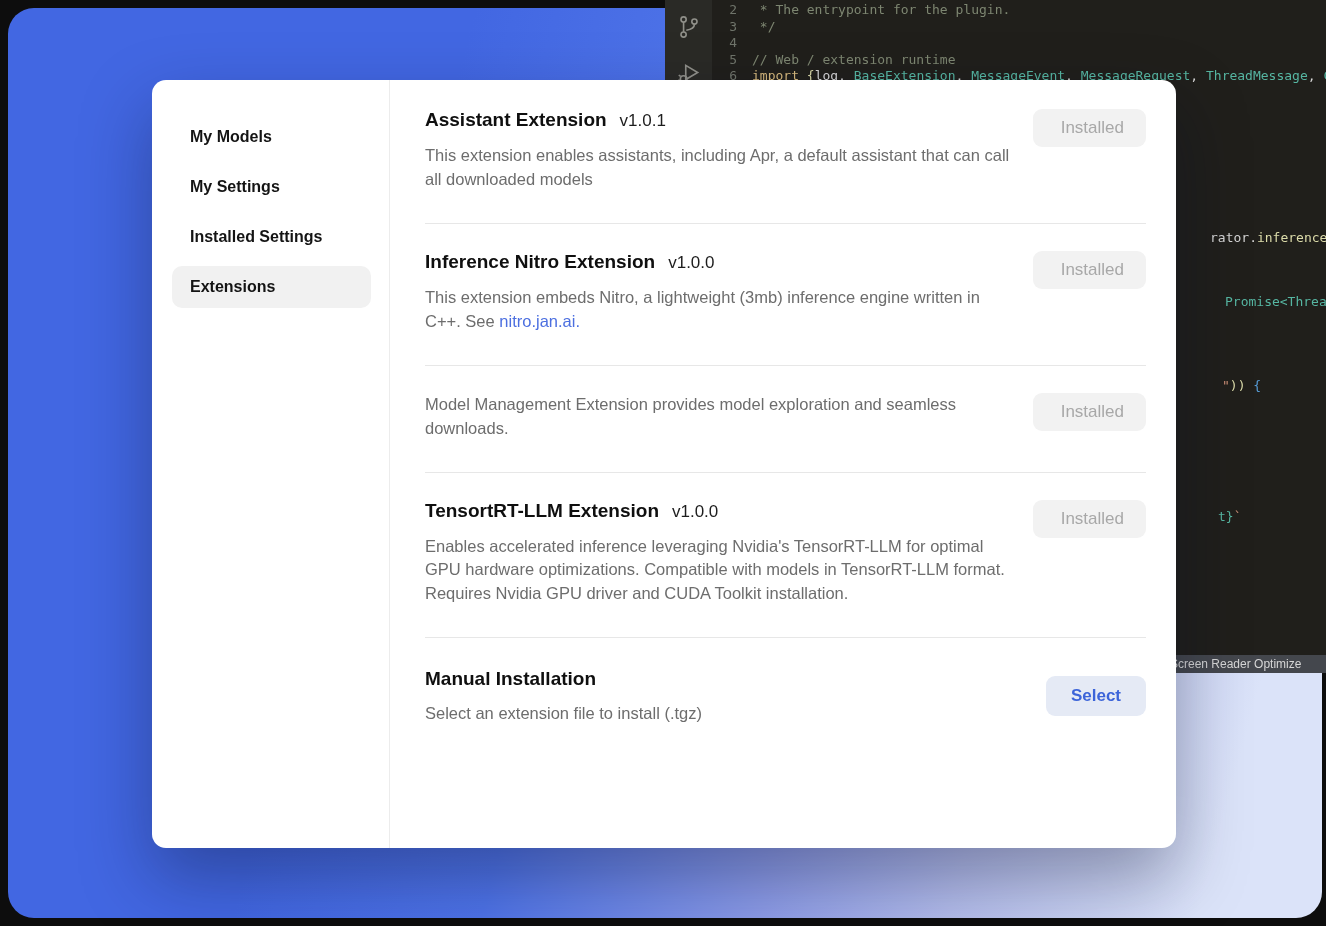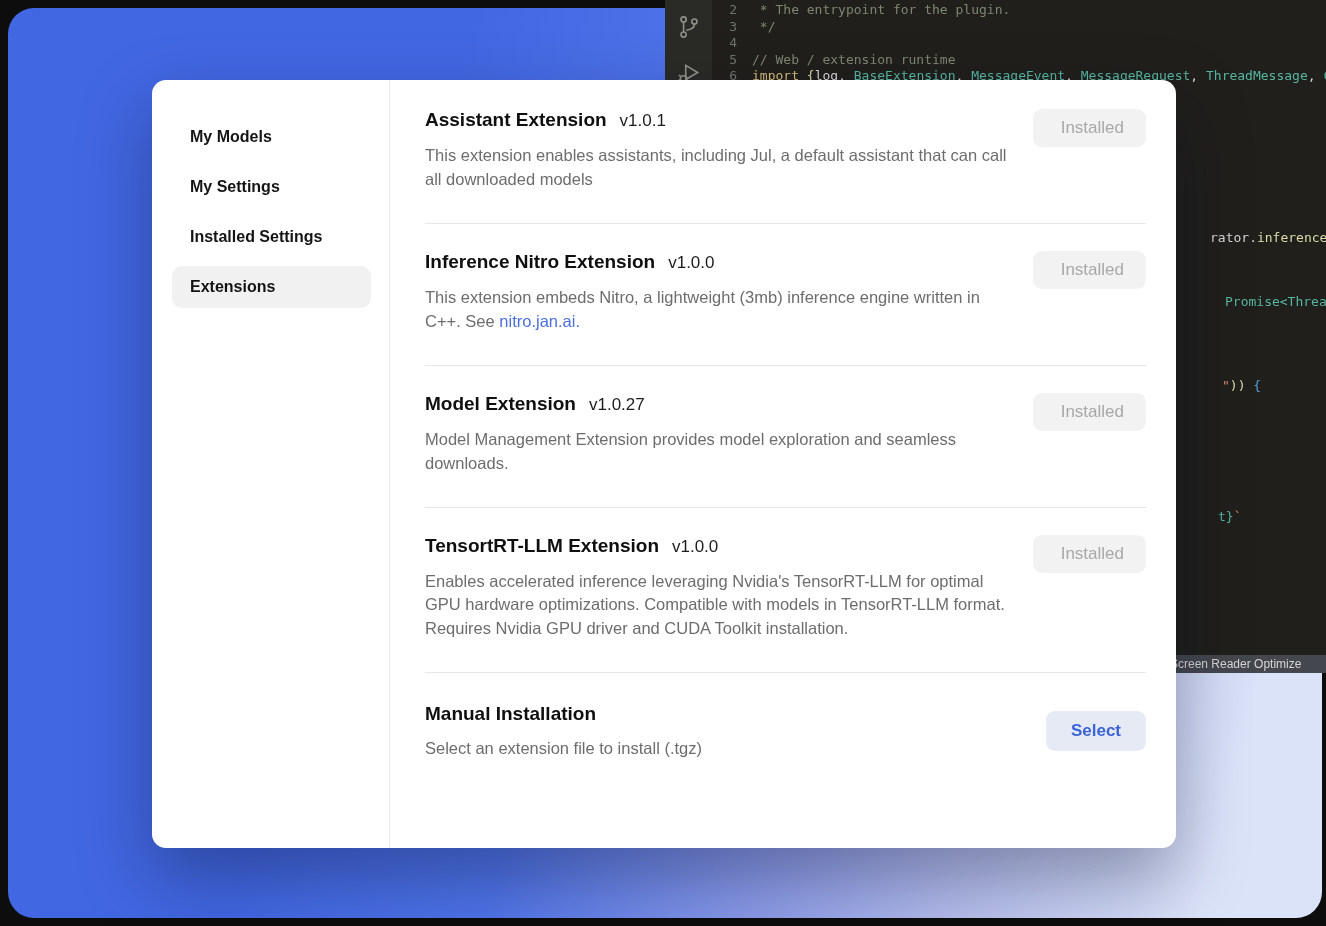--- a/index.html
+++ b/index.html
@@ -119,42 +119,38 @@
   </div>
 
   <div class="content">
 
     <div class="entry">
       <div class="entry-main">
         <div class="entry-head">
           <span class="entry-name">Assistant Extension</span>
           <span class="entry-version">v1.0.1</span>
         </div>
-        <div class="entry-desc"><span>This extension enables assistants, including Jul, a default assistant that can call all downloaded models</span></div>
+        <div class="entry-desc"><span>This extension enables assistants, including Apr, a default assistant that can call all downloaded models</span></div>
       </div>
       <button class="badge">Installed</button>
     </div>
 
     <div class="entry">
       <div class="entry-main">
         <div class="entry-head">
           <span class="entry-name">Inference Nitro Extension</span>
           <span class="entry-version">v1.0.0</span>
         </div>
         <div class="entry-desc"><span>This extension embeds Nitro, a lightweight (3mb) inference engine written in C++. See </span><a href="#">nitro.jan.ai.</a></div>
       </div>
       <button class="badge">Installed</button>
     </div>
 
     <div class="entry">
       <div class="entry-main">
-        <div class="entry-head">
-          <span class="entry-name">Model Extension</span>
-          <span class="entry-version">v1.0.27</span>
-        </div>
         <div class="entry-desc"><span>Model Management Extension provides model exploration and seamless downloads.</span></div>
       </div>
       <button class="badge">Installed</button>
     </div>
 
     <div class="entry">
       <div class="entry-main">
         <div class="entry-head">
           <span class="entry-name">TensortRT-LLM Extension</span>
           <span class="entry-version">v1.0.0</span>

